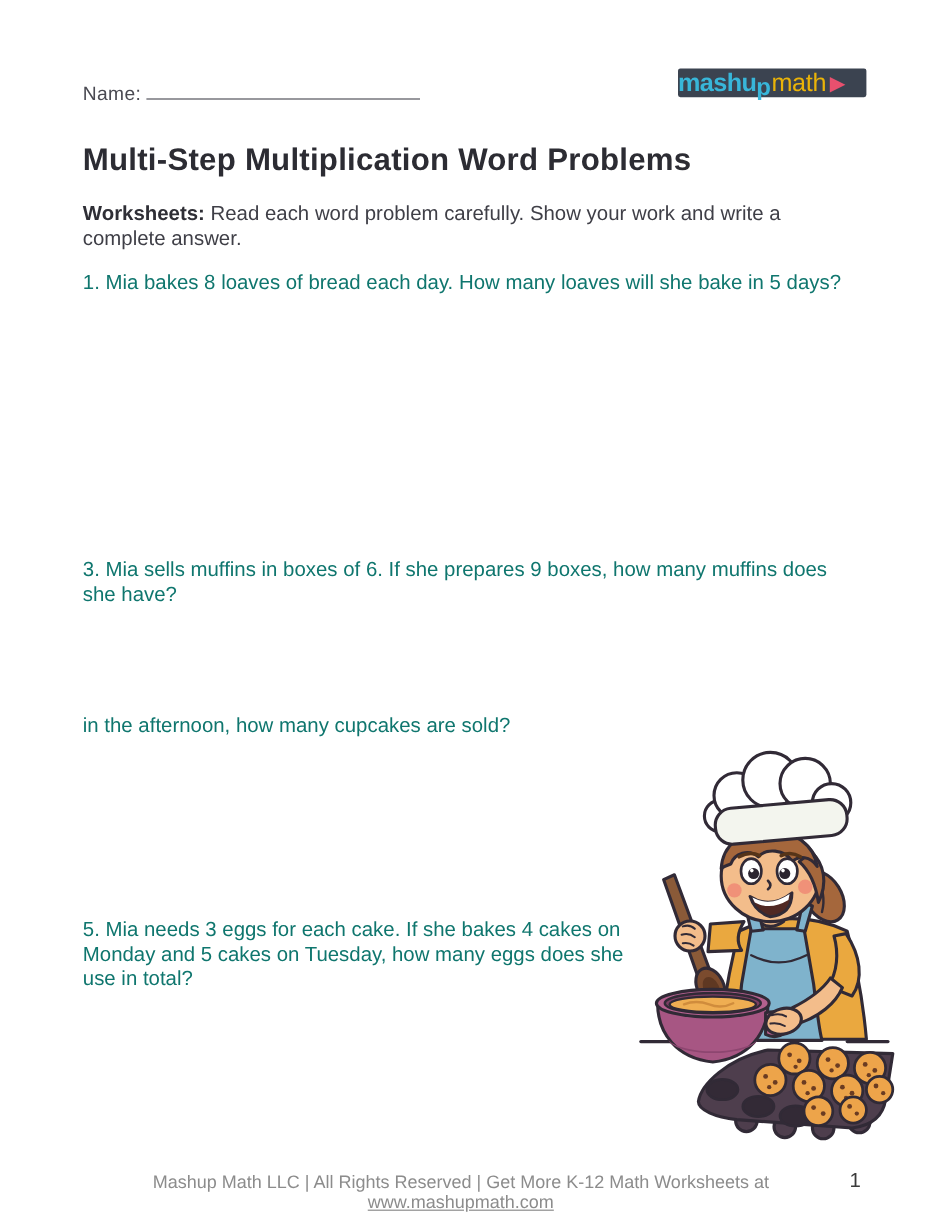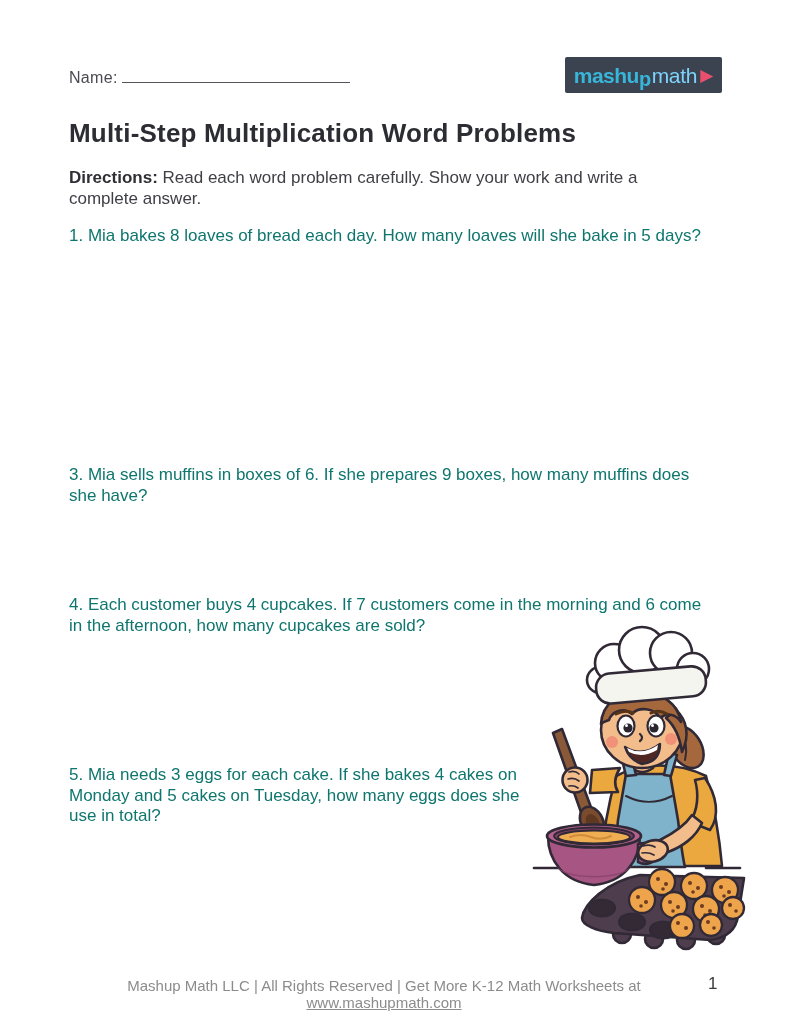--- a/index.html
+++ b/index.html
@@ -3,25 +3,25 @@
 <meta charset="utf-8">
 <style>
   html,body{margin:0;padding:0;background:#ffffff;}
   .sheet{
     position:relative;width:791px;height:1024px;background:#ffffff;
     font-family:"Liberation Sans",sans-serif;color:#3f3f47;overflow:hidden;
   }
   
   .name-row{position:absolute;left:69px;top:68px;font-size:16px;color:#4a4a52;letter-spacing:.3px;}
   .name-line{display:inline-block;width:228px;height:14px;border-bottom:1.7px solid #55555d;margin-left:4px;}
-  .logo{position:absolute;left:565px;top:57px;width:157px;height:36px;background:#3b4350;border-radius:2px;
-        display:flex;align-items:center;justify-content:center;line-height:1;}
+  .logo{position:absolute;left:565px;top:57px;width:157px;height:24px;background:#3b4350;border-radius:2px;
+        display:flex;align-items:center;justify-content:flex-start;line-height:1;}
   .logo .b{font-weight:bold;font-size:21px;color:#38b6d9;letter-spacing:-.5px;}
   .logo .sub{font-weight:bold;font-size:20px;color:#38b6d9;position:relative;top:4px;letter-spacing:-.5px;}
-  .logo .lt{font-weight:normal;font-size:21px;color:#7dd3fc;letter-spacing:-.3px;margin-left:1px;}
+  .logo .lt{font-weight:normal;font-size:21px;color:#eab308;letter-spacing:-.3px;margin-left:1px;}
   .logo .play{font-size:17px;color:#e8506e;margin-left:3px;}
   
   .title{position:absolute;left:69px;top:118px;font-size:26px;font-weight:bold;color:#2c2c33;letter-spacing:.2px;}
   .directions{position:absolute;left:69px;top:168px;font-size:17px;line-height:20.5px;color:#3f3f47;}
   .directions b{color:#2f2f36;}
   .problem{position:absolute;left:69px;font-size:17px;line-height:20.5px;color:#0f766e;}
   #p1{top:226px;} #p2{top:336px;} #p3{top:465px;} #p4{top:595px;} #p5{top:765px;}
   
   .footer{position:absolute;left:69px;top:977px;width:630px;text-align:center;font-size:15px;color:#8c8c8c;}
   .footer a{color:#8c8c8c;text-decoration:underline;}
@@ -41,33 +41,32 @@
   <div class="logo">
     <span class="b">mashu</span>
       <span class="sub">p</span>
       <span class="lt">math</span>
       <span class="play">▶</span>
   </div>
 
   <div class="title">Multi-Step Multiplication Word Problems</div>
 
   <div class="directions">
-    <div><b>Directions:</b> <span>Read each word problem carefully. Show your work and write a</span></div>
+    <div><b>Worksheets:</b> <span>Read each word problem carefully. Show your work and write a</span></div>
     <div>complete answer.</div>
   </div>
 
   <div class="problem" id="p1">
     <div>1. Mia bakes 8 loaves of bread each day. How many loaves will she bake in 5 days?</div>
   </div>
   <div class="problem" id="p3">
     <div>3. Mia sells muffins in boxes of 6. If she prepares 9 boxes, how many muffins does</div>
     <div>she have?</div>
   </div>
   <div class="problem" id="p4">
-    <div>4. Each customer buys 4 cupcakes. If 7 customers come in the morning and 6 come</div>
     <div>in the afternoon, how many cupcakes are sold?</div>
   </div>
   <div class="problem" id="p5">
     <div>5. Mia needs 3 eggs for each cake. If she bakes 4 cakes on</div>
     <div>Monday and 5 cakes on Tuesday, how many eggs does she</div>
     <div>use in total?</div>
   </div>
 
   <svg class="illo" viewBox="0 0 261 340" xmlns="http://www.w3.org/2000/svg">
     <g stroke="#312a36" stroke-width="2.6" stroke-linecap="round" stroke-linejoin="round">

